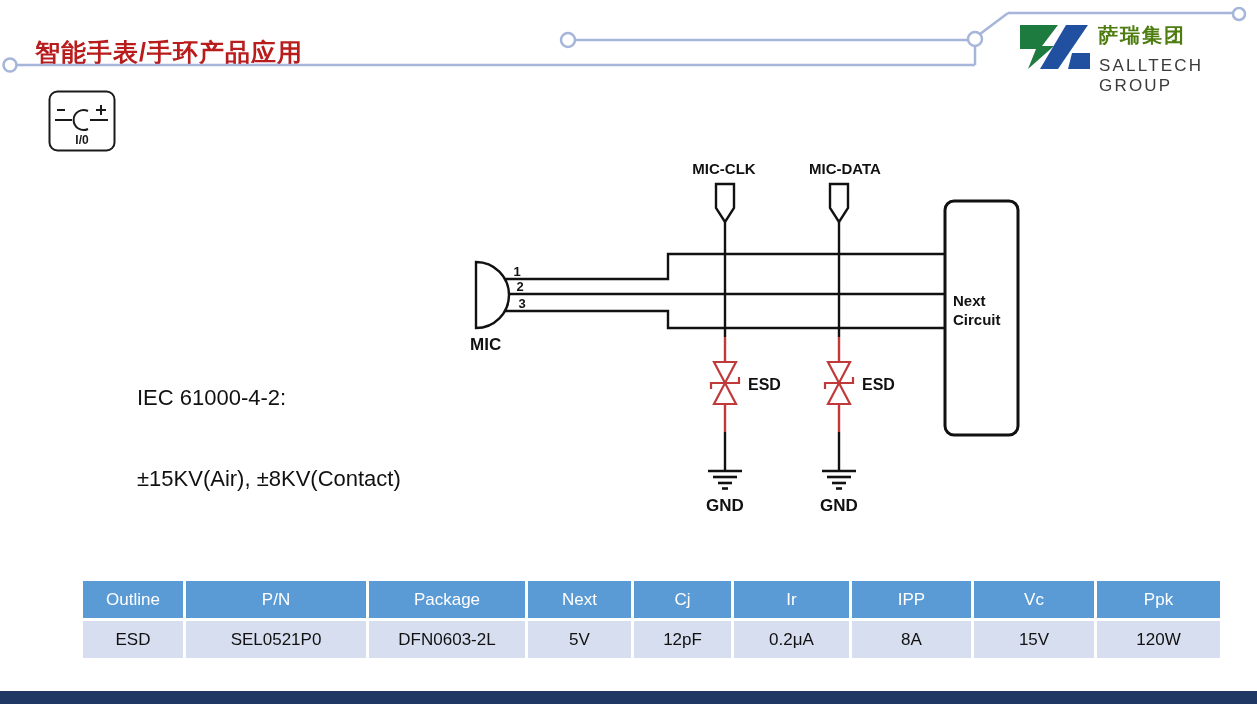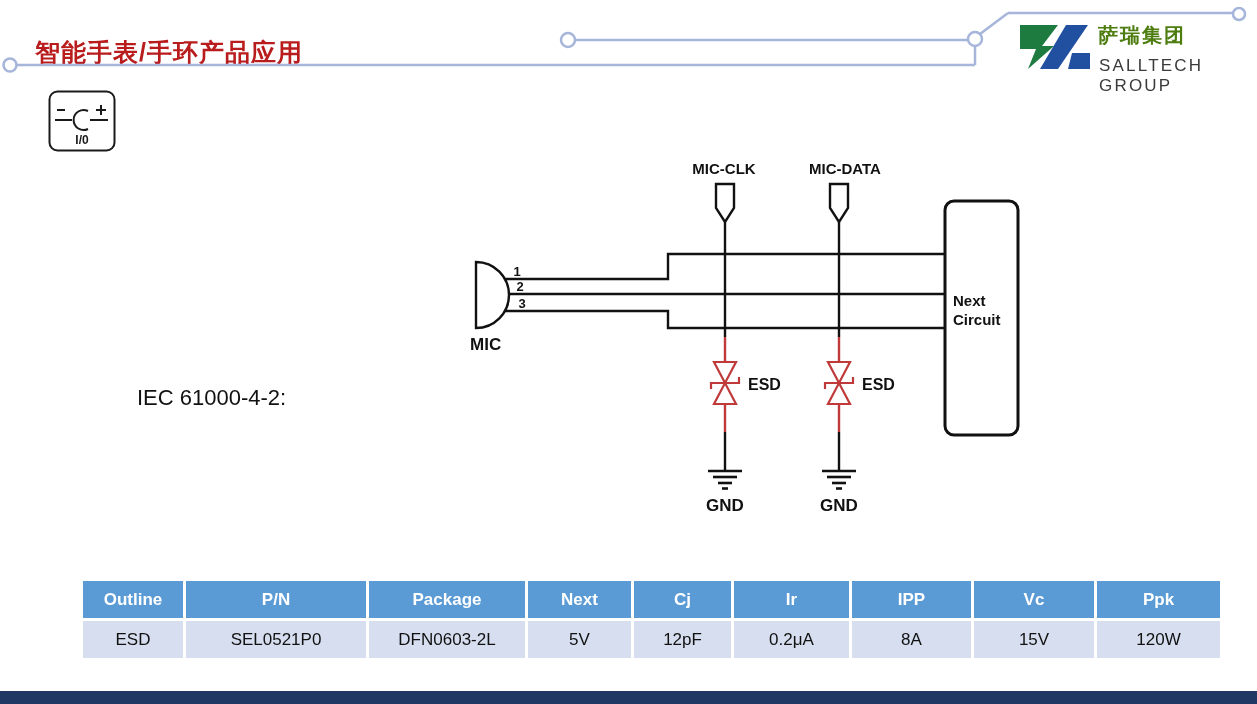--- a/index.html
+++ b/index.html
@@ -7,21 +7,21 @@
         font-family:"Liberation Sans",sans-serif;}
   .abs{position:absolute;}
   .title{left:35px;top:36px;font-size:25px;font-weight:bold;color:#b91c1c;letter-spacing:1px;}
   .subtitle{left:128px;top:108px;font-size:22px;font-weight:bold;color:#111;letter-spacing:0.5px;}
   .iec{left:137px;top:330px;font-size:22px;color:#111;line-height:27px;white-space:pre;}
   .logo-zh{left:1098px;top:22px;font-size:20px;font-weight:bold;color:#4d7c0f;letter-spacing:2px;}
   .logo-en{left:1099px;top:56px;font-size:17px;color:#3a3a3a;letter-spacing:2.2px;}
   svg text{font-family:"Liberation Sans",sans-serif;}
   table.spec{position:absolute;left:80px;top:578px;border-collapse:separate;border-spacing:3px;
              table-layout:fixed;}
-  table.spec th{background:#5B9BD5;color:#fff;font-size:17px;font-weight:bold;height:37px;
+  table.spec th{background:#5B9BD5;color:#fff;font-size:17px;font-weight:normal;height:37px;
                 text-align:center;padding:0;}
   table.spec td{background:#D6DEEF;color:#111;font-size:17px;height:37px;text-align:center;padding:0;}
   .footer-bar{left:0;bottom:0;width:1257px;height:13px;background:#1F3864;}
 </style>
 </head>
 <body>
 
 <div class="page">
 
   <div class="abs title">智能手表/手环产品应用</div>
@@ -57,20 +57,21 @@
       <line x1="42" y1="30" x2="60" y2="30"></line>
       <line x1="48" y1="20" x2="58" y2="20"></line>
       <line x1="53" y1="15" x2="53" y2="25"></line>
     </g>
     <text x="34" y="54" font-size="12" font-weight="bold" fill="#1a1a1a" text-anchor="middle">I/0</text>
   </svg>
 
 
   <div class="abs iec">
     <div>IEC 61000-4-2:</div>
+    <div>±15KV(Air), ±8KV(Contact)</div>
   </div>
 
   <svg class="abs" style="left:0;top:0;" width="1257" height="560">
 
     <text x="724" y="174" font-size="15" font-weight="bold" fill="#111" text-anchor="middle">MIC-CLK</text>
     <text x="845" y="174" font-size="15" font-weight="bold" fill="#111" text-anchor="middle">MIC-DATA</text>
 
     <polygon points="716,184 734,184 734,208 725,222 716,208" fill="#fff" stroke="#111" stroke-width="2.4"></polygon>
     <polygon points="830,184 848,184 848,208 839,222 830,208" fill="#fff" stroke="#111" stroke-width="2.4"></polygon>
 

